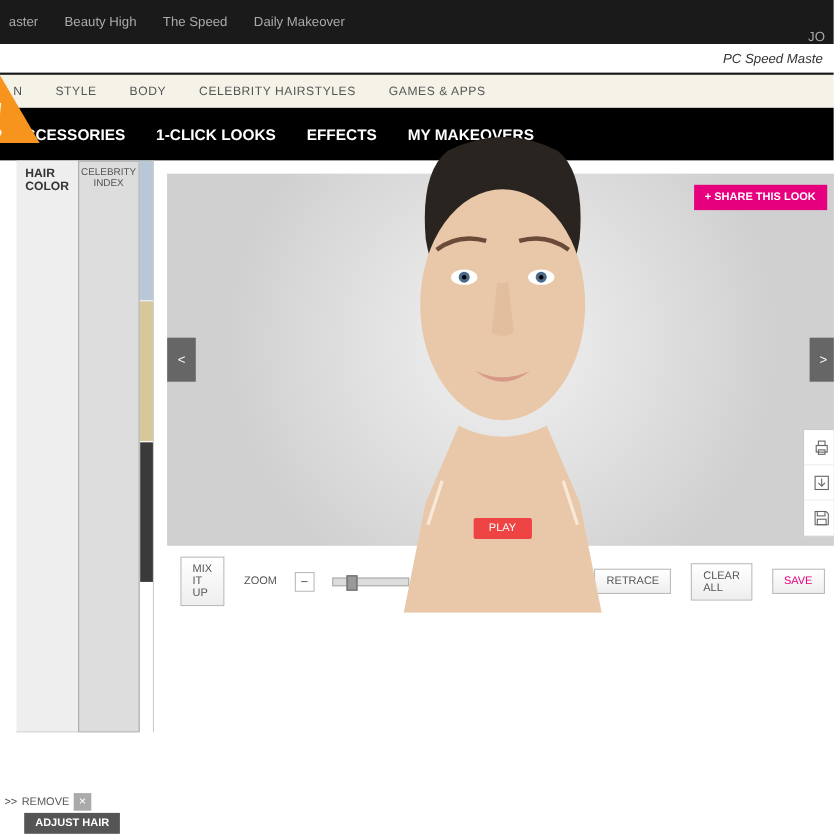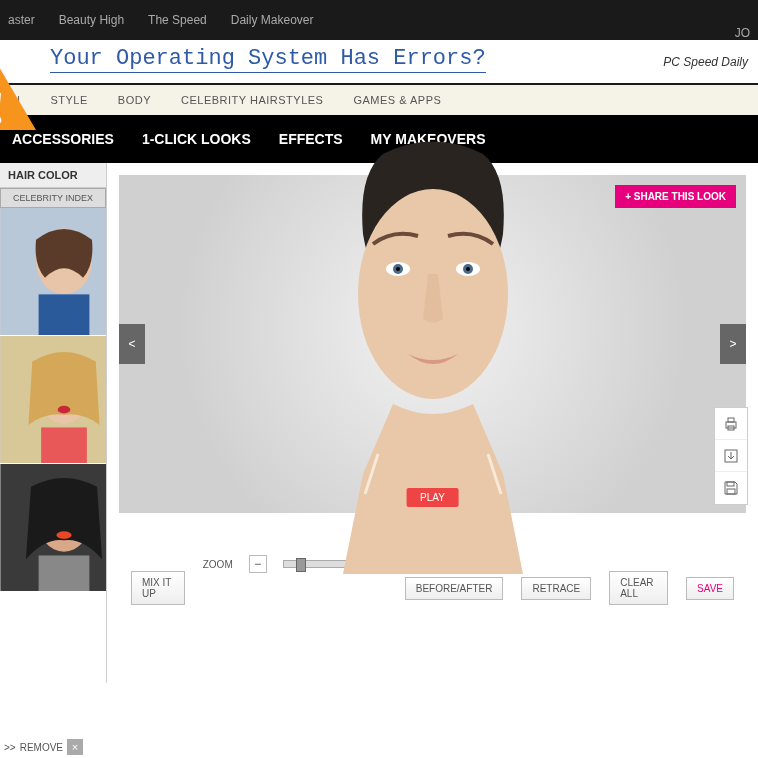--- a/index.html
+++ b/index.html
@@ -21,21 +21,21 @@
 .ad-btn { background: #d0dff0; border: 2px solid #2e5aa8; color: #2e5aa8; font-family: 'Courier New', monospace; font-size: 22px; padding: 6px 14px; cursor: pointer; }
 
 .nav1 { background: #f5f2e8; height: 30px; display: flex; align-items: center; gap: 30px; padding: 0 12px; font-size: 11px; color: #555; letter-spacing: 0.5px; }
 .nav1 span { cursor: pointer; }
 
 .nav2 { background: #000; height: 48px; display: flex; align-items: center; gap: 28px; padding: 0 12px; color: #fff; font-weight: bold; font-size: 14px; }
 .nav2 span { cursor: pointer; }
 
 .main { display: flex; height: 520px; }
 
-.sidebar { width: 107px; background: #fff; border-right: 1px solid #ccc; display: flex; flex-direction: column; }
+.sidebar { width: 140px; background: #fff; border-right: 1px solid #ccc; display: flex; flex-direction: row; padding-left: 15px; }
 .side-head { background: #eee; padding: 6px 8px; font-size: 11px; font-weight: bold; color: #333; border-bottom: 1px solid #ccc; }
 .side-tab { display: flex; }
 .side-tab span { flex: 1; text-align: center; padding: 4px 2px; font-size: 9px; background: #ddd; border: 1px solid #aaa; cursor: pointer; color: #555; }
 .thumbs { display: flex; flex-direction: column; overflow: hidden; }
 .thumb { width: 128px; height: 128px; background: #ccc; border-bottom: 1px solid #fff; position: relative; }
 .thumb svg { width: 100%; height: 100%; }
 
 .canvas-area { flex: 1; background: #fff; padding: 12px; position: relative; }
 .canvas { background: #d8d8d8; width: 100%; height: 338px; position: relative; display: flex; align-items: center; justify-content: center; }
 .canvas-bg { position: absolute; inset: 0; background: radial-gradient(circle at 50% 45%, #f2f2f2 0%, #d0d0d0 70%); }
@@ -43,21 +43,21 @@
 .share-btn { position: absolute; top: 10px; right: 10px; background: #e6007e; color: #fff; font-size: 10px; font-weight: bold; padding: 6px 10px; cursor: pointer; z-index: 3; }
 .nav-arrow { position: absolute; top: 50%; transform: translateY(-50%); width: 26px; height: 40px; background: #666; color: #fff; display: flex; align-items: center; justify-content: center; cursor: pointer; z-index: 3; font-size: 12px; }
 .nav-prev { left: 0; }
 .nav-next { right: 0; }
 .play-btn { position: absolute; bottom: 6px; left: 50%; transform: translateX(-50%); background: #ef4444; color: #fff; font-size: 10px; padding: 4px 14px; border-radius: 2px; cursor: pointer; z-index: 3; }
 .tool-col { position: absolute; right: -2px; bottom: 8px; background: #fff; border: 1px solid #ccc; display: flex; flex-direction: column; z-index: 3; }
 .tool-col div { width: 32px; height: 32px; display: flex; align-items: center; justify-content: center; border-bottom: 1px solid #eee; cursor: pointer; color: #666; }
 .tool-col div:last-child { border-bottom: none; }
 
 .bottom-bar { display: flex; align-items: center; gap: 18px; padding: 10px 12px 0 12px; }
-.btn { border: 1px solid #bbb; background: linear-gradient(#fff,#eee); padding: 5px 10px; font-size: 10px; color: #555; cursor: pointer; margin-top: 48px; }
+.btn { border: 1px solid #bbb; background: linear-gradient(#fff,#eee); padding: 5px 10px; font-size: 10px; color: #555; cursor: pointer; }
 .btn-save { color: #e6007e; }
 .zoom-group { display: flex; align-items: center; gap: 16px; font-size: 10px; color: #555; }
 .zoom-track { width: 70px; height: 8px; background: #ddd; border: 1px solid #aaa; position: relative; }
 .zoom-handle { position: absolute; left: 12px; top: -3px; width: 10px; height: 14px; background: #999; border: 1px solid #666; }
 .zoom-btn { border: 1px solid #bbb; width: 18px; height: 18px; display: flex; align-items: center; justify-content: center; font-size: 12px; cursor: pointer; background: #fff; }
 .remove-lbl { font-size: 10px; color: #555; }
 .remove-x { width: 16px; height: 16px; background: #aaa; color: #fff; display: flex; align-items: center; justify-content: center; font-size: 11px; cursor: pointer; }
 .adjust-btn { background: #555; color: #fff; font-size: 10px; font-weight: bold; padding: 4px 10px; margin-left: 4px; cursor: pointer; }
 .arrow-lbl { font-size: 10px; color: #555; }
 
@@ -75,24 +75,23 @@
     <a>The Speed</a>
     <a>Daily Makeover</a>
   </div>
   <div class="topbar-right">JO</div>
 </div>
 
 <div class="ad-banner">
   <div class="ad-warn-tri"></div>
   <div class="ad-warn-ex">!</div>
   <div class="ad-text">
-    <div class="ad-title">Your Operating System Has Errors?</div>
   </div>
   <div class="ad-side">
-    <div class="ad-label">PC Speed Daily</div>
+    <div class="ad-label">PC Speed Maste</div>
   </div>
 </div>
 
 <div class="nav1">
   <span>N</span>
   <span>STYLE</span>
   <span>BODY</span>
   <span>CELEBRITY HAIRSTYLES</span>
   <span>GAMES &amp; APPS</span>
 </div>
@@ -205,13 +204,16 @@
     </div>
   </div>
 </div>
 
 <div class="sidebar-bottom">
   <div class="sb-row1">
     <span class="arrow-lbl">&gt;&gt;</span>
     <span class="remove-lbl">REMOVE</span>
     <span class="remove-x">×</span>
   </div>
+  <div class="sb-row2">
+    <span class="adjust-btn">ADJUST HAIR</span>
+  </div>
 </div>
 
 </body></html>

